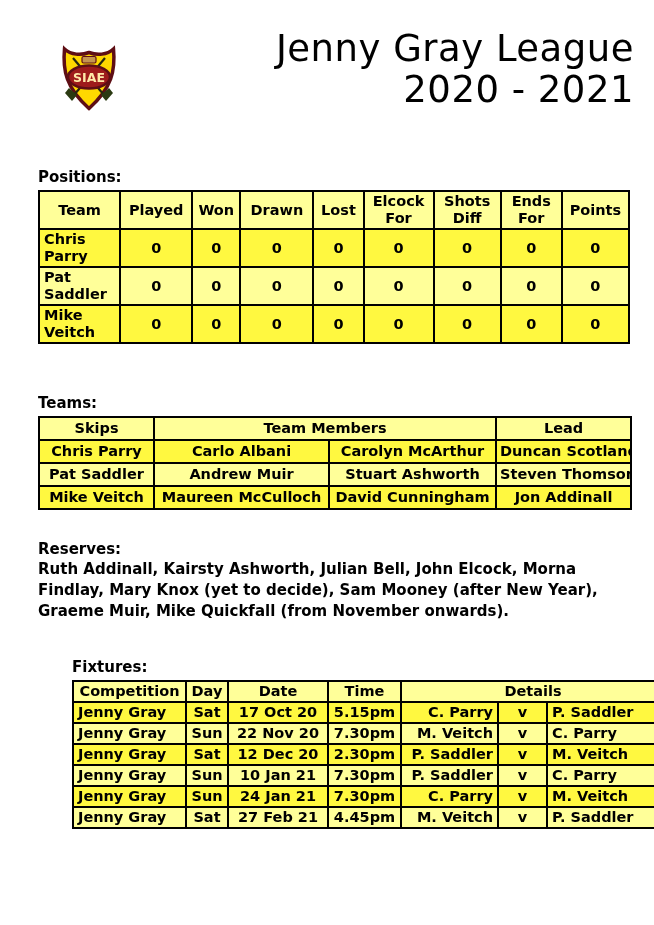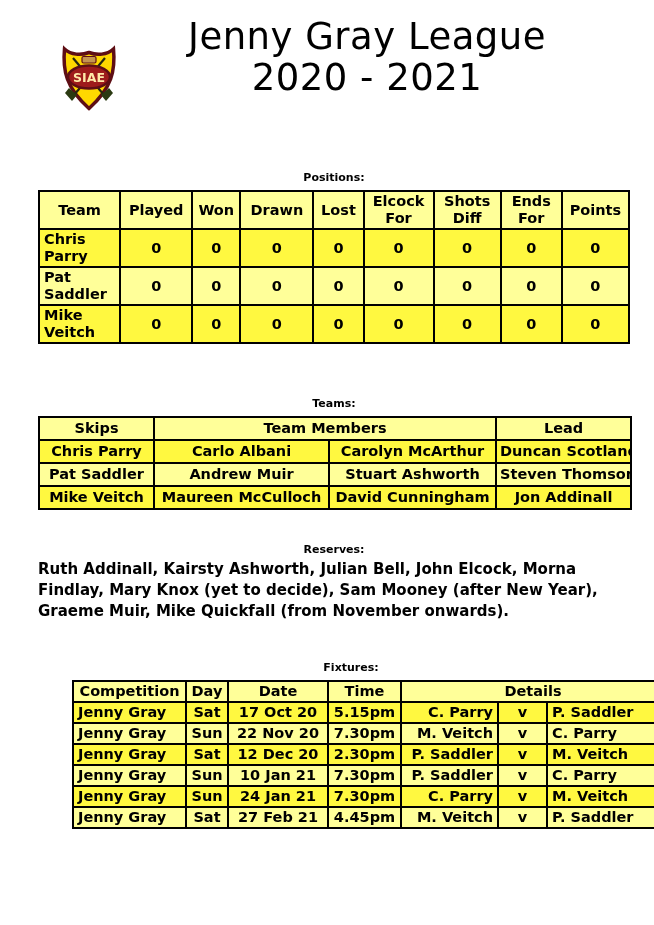--- a/index.html
+++ b/index.html
@@ -7,35 +7,34 @@
   body {
     width: 654px; height: 925px;
     background: #ffffff;
     color: #000;
     font-family: "DejaVu Sans", "Liberation Sans", sans-serif;
     overflow: hidden;
   }
   .header { position: relative; height: 124px; }
   .logo { position: absolute; left: 60px; top: 42px; width: 58px; height: 70px; }
   .titles {
-    padding-top: 16px;
+    padding-top: 28px;
     margin-left: 100px;
     width: 534px;
-    text-align: center;
+    text-align: right;
     font-size: 37px;
     line-height: 41px;
     letter-spacing: 0.5px;
     white-space: nowrap;
   }
   .section { margin-left: 38px; width: 592px; }
   .section-label {
     font-weight: bold;
-    font-size: 11px;
+    font-size: 15px;
     line-height: 19px;
-    text-align: center;
   }
   .mt-positions { margin-top: 44px; }
   .mt-teams     { margin-top: 50px; }
   .mt-reserves  { margin-top: 30px; }
   .mt-fixtures  { margin-top: 36px; padding-left: 34px; }
 
   table {
     border-collapse: collapse;
     table-layout: fixed;
     width: 592px;

